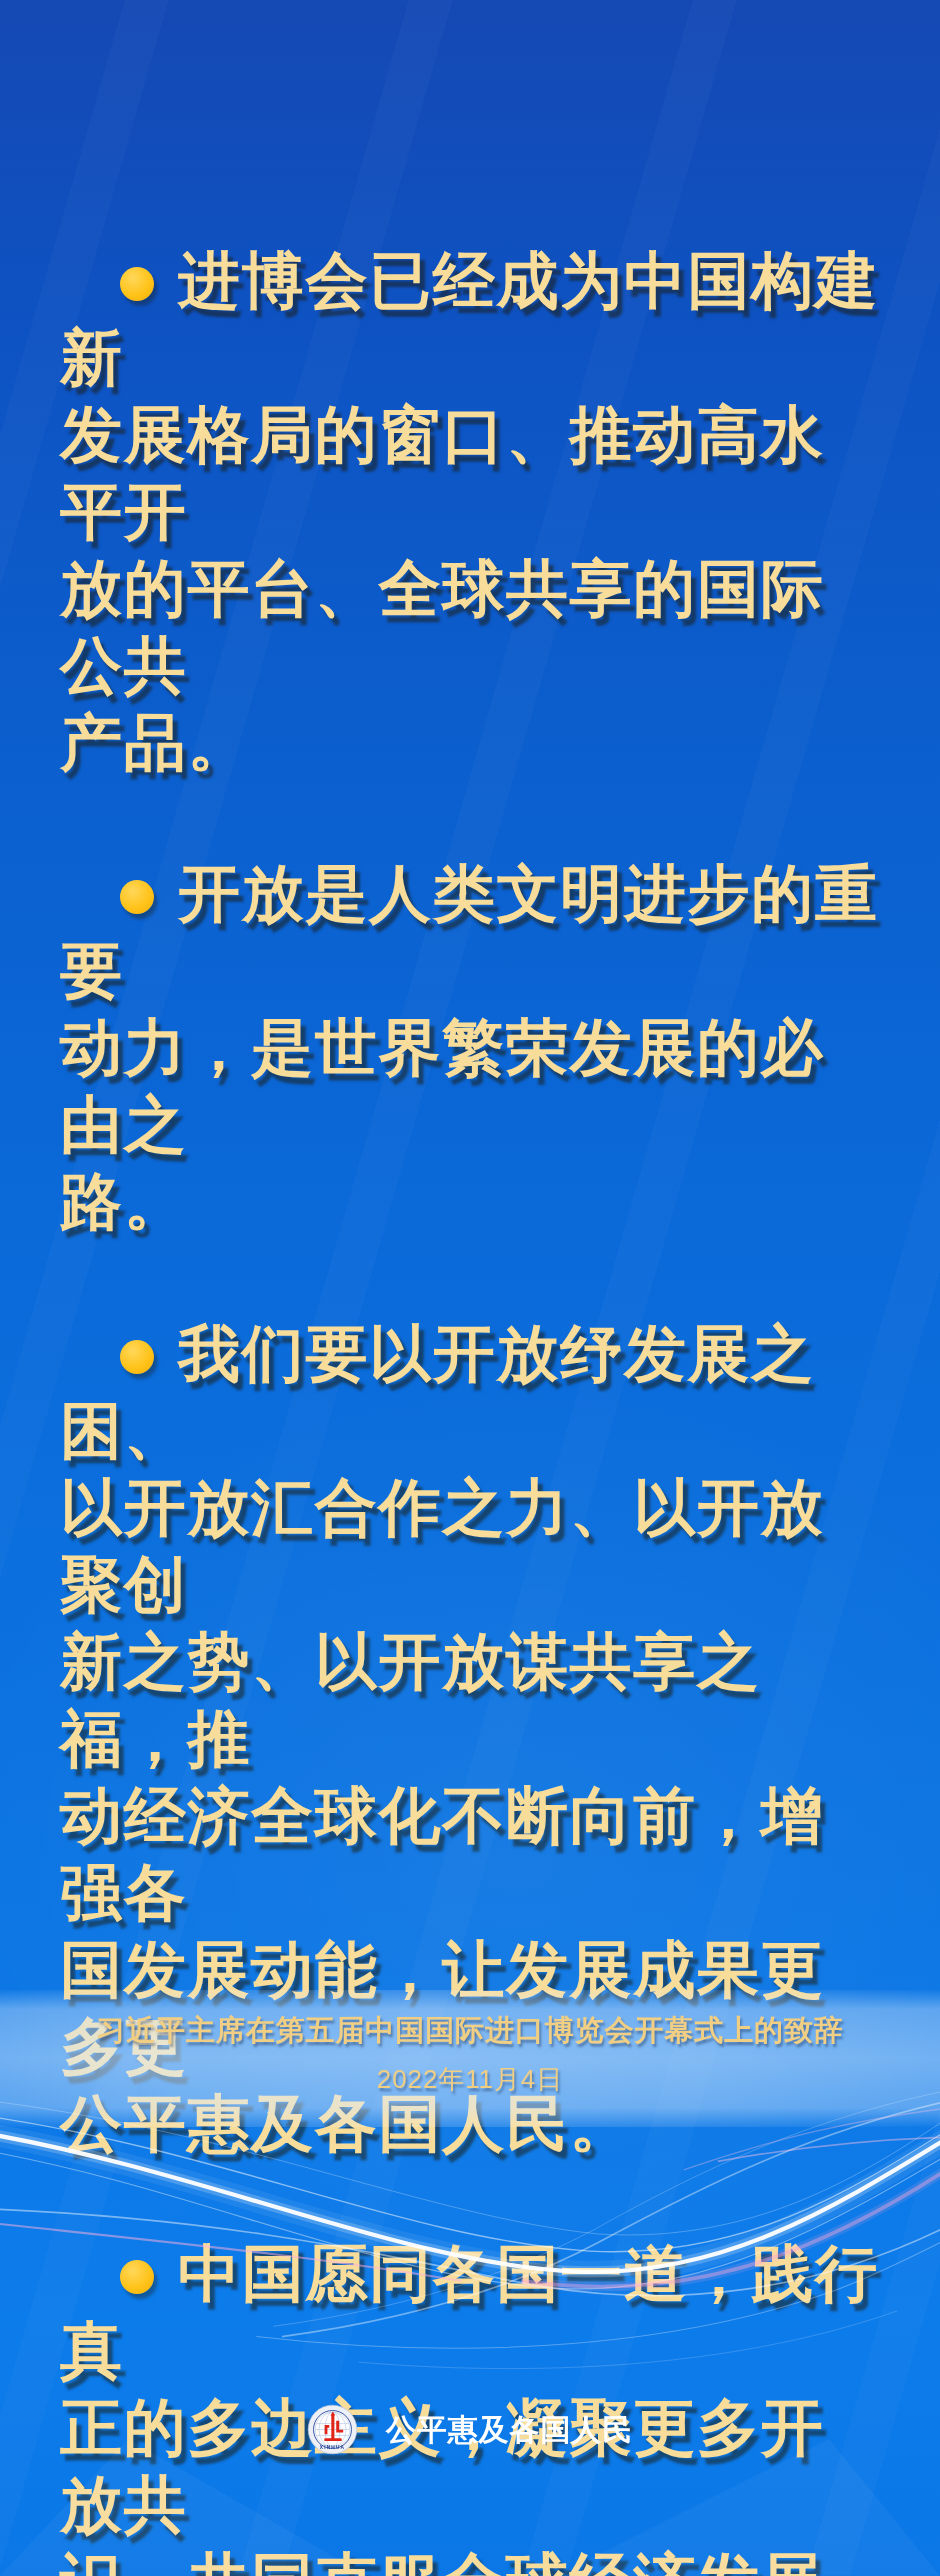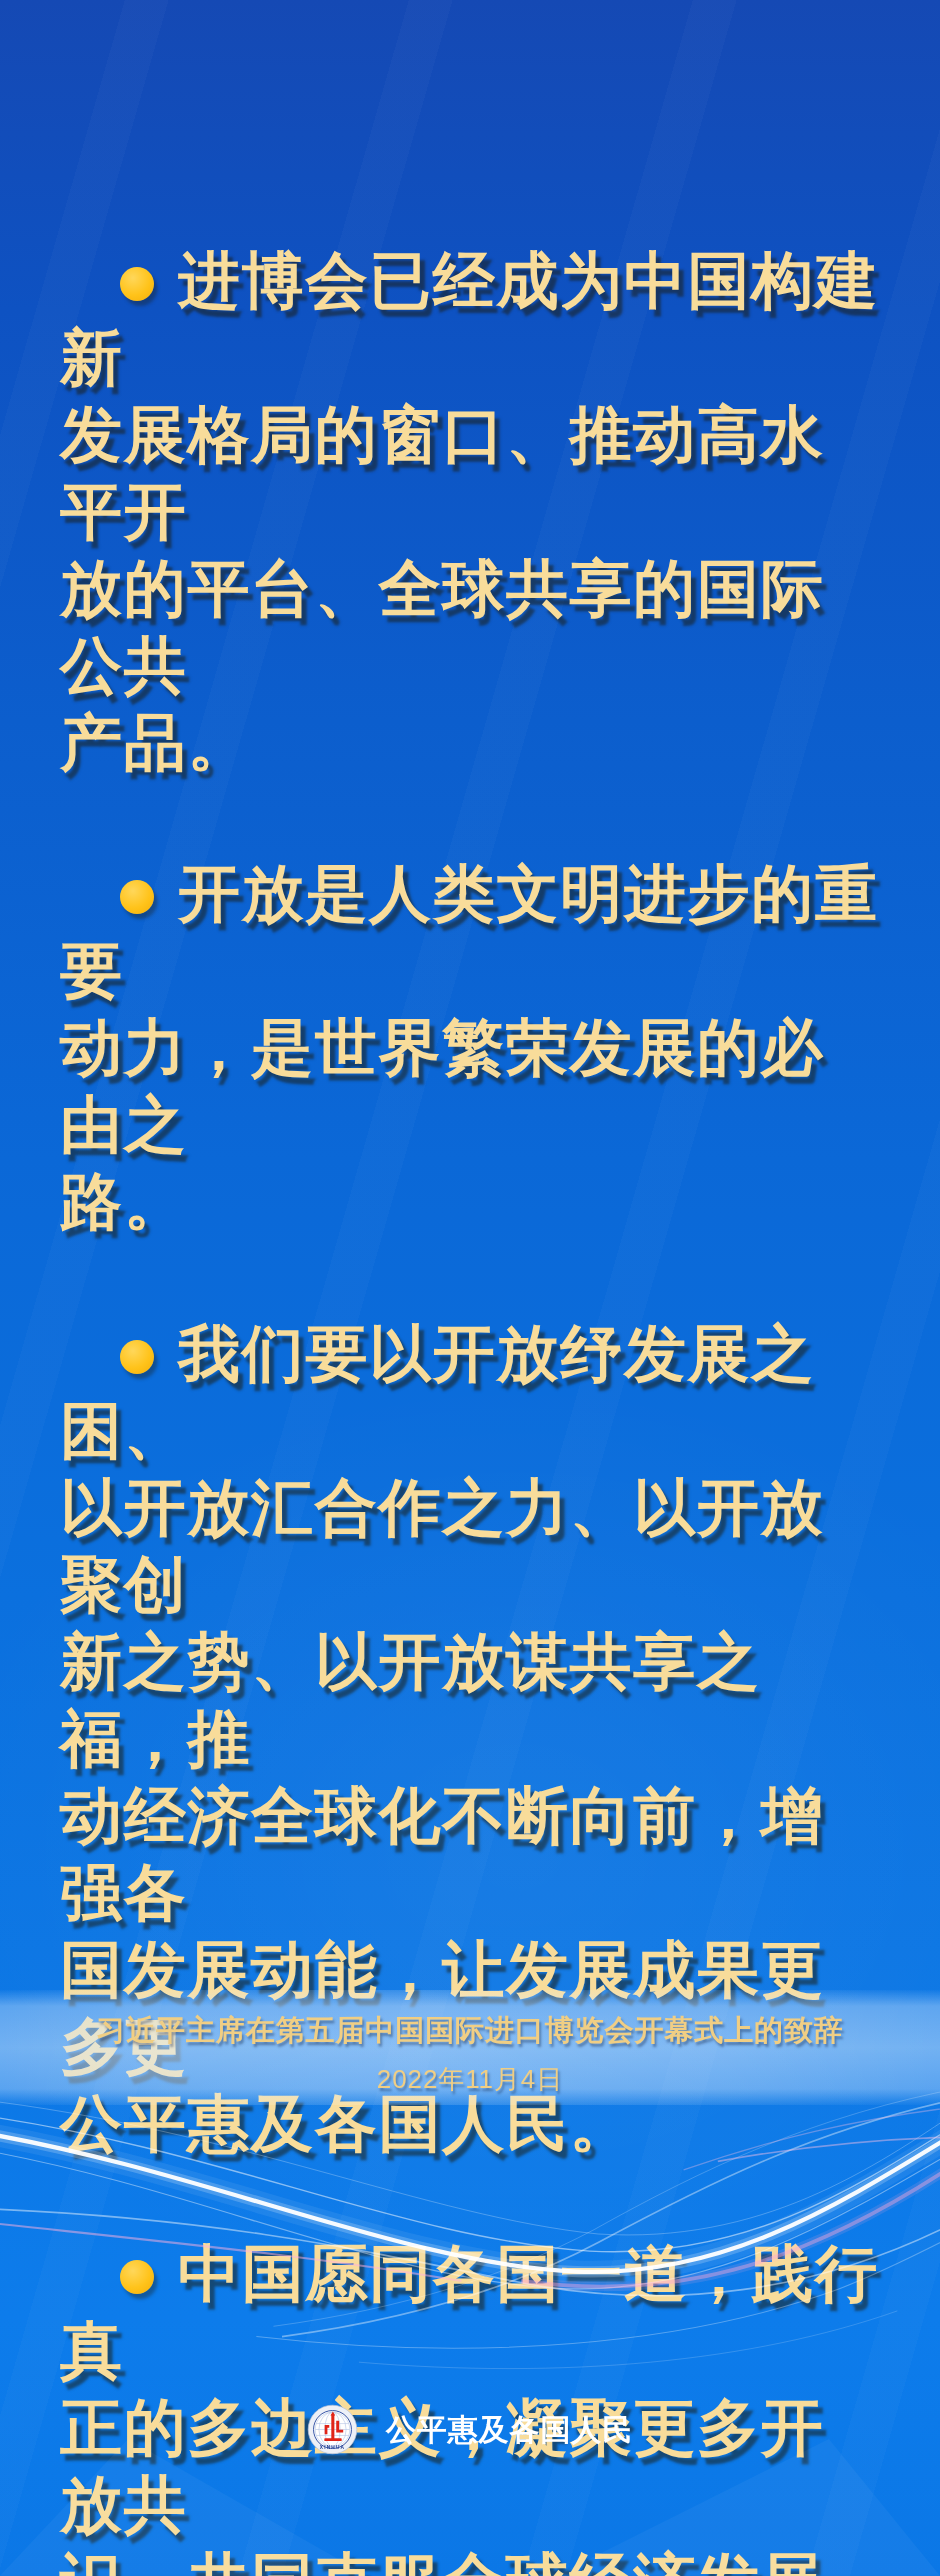--- a/index.html
+++ b/index.html
@@ -37,21 +37,21 @@
   .para.p3{margin-top:75px;}
   .para.p4{margin-top:73px;}
   .dot{
     display:inline-block;width:34px;height:34px;border-radius:50%;
     background:radial-gradient(circle at 38% 32%, #ffd75a 0%, #ffc31a 55%, #f5ae07 100%);
     box-shadow:3.4px 5.1px 3.4px rgba(28,26,12,0.35);
     margin-right:24px;vertical-align:middle;position:relative;top:-3.4px;
     text-indent:0;
   }
   .band{
-    position:absolute;left:0;top:1990px;width:940px;height:115px;
+    position:absolute;left:0;top:1990px;width:940px;height:137px;
     background:
       linear-gradient(90deg, rgba(255,255,255,0) 0%, rgba(255,255,255,0.10) 18%,
         rgba(255,255,255,0.14) 45%, rgba(255,255,255,0.08) 78%, rgba(255,255,255,0) 100%),
       linear-gradient(180deg, rgba(205,228,255,0.02) 0%, rgba(205,228,255,0.42) 14%,
         rgba(214,234,255,0.50) 50%, rgba(205,228,255,0.40) 86%, rgba(205,228,255,0.02) 100%);
     display:flex;flex-direction:column;align-items:center;
     box-sizing:border-box;padding-top:20.5px;
   }
   .band-title{
     font-size:29px;line-height:38px;font-weight:700;color:#f0ce84;

